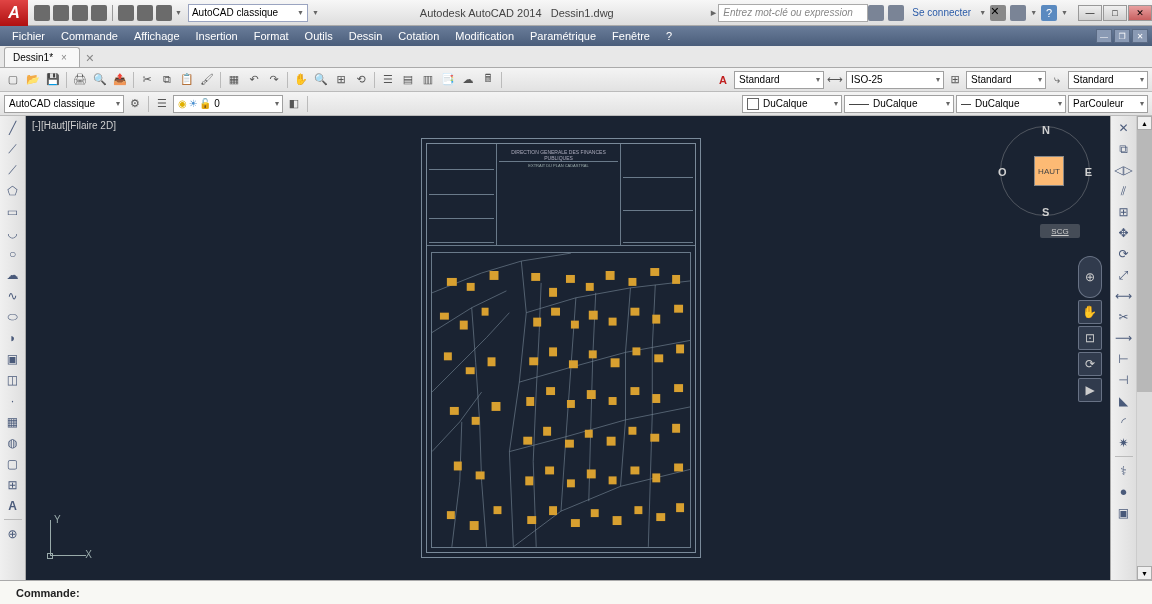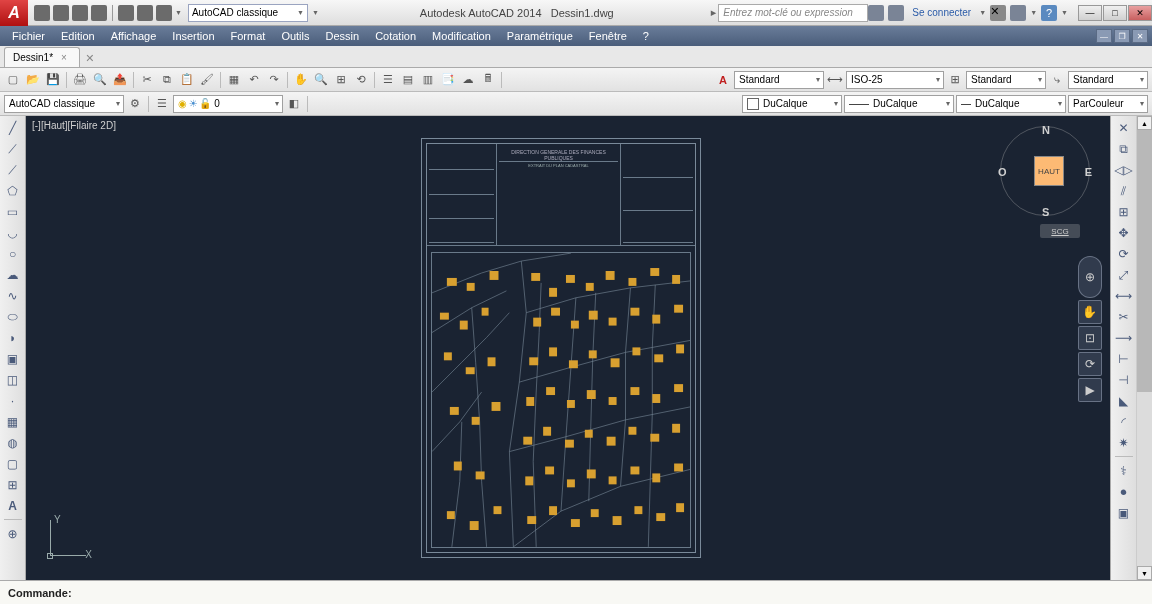--- a/index.html
+++ b/index.html
@@ -90,21 +90,21 @@
 
 .layout-tabs { height: 18px; background: #e8e8e8; border-top: 1px solid #aaa; display: flex; align-items: center; font-size: 10px; }
 .lt-nav { display: flex; padding: 0 2px; }
 .lt-nav div { width: 14px; height: 14px; border: 1px solid #aaa; background: #f4f4f4; display: flex; align-items: center; justify-content: center; font-size: 7px; cursor: pointer; margin-right: 1px; }
 .lt-tab { padding: 0 8px; height: 16px; border: 1px solid #aaa; background: #f8f8f8; display: flex; align-items: center; cursor: pointer; margin-right: 1px; }
 .lt-tab.active { background: #1a2332; color: #fff; border-color: #556; }
 .lt-scroll { flex: 1; height: 14px; margin: 0 4px; background: #dcdcdc; border: 1px solid #aaa; position: relative; }
 .lt-scroll-thumb { position: absolute; left: 0; top: 0; bottom: 0; width: 55%; background: #b8b8b8; }
 
 
-.cmdline { height: 24px; background: #f8f8f4; border-top: 1px solid #aaa; display: flex; align-items: center; padding: 0 8px; font-family: Consolas, monospace; font-size: 11px; color: #222; }
+.cmdline { height: 24px; background: #f8f8f4; border-top: 1px solid #aaa; display: flex; align-items: center; padding: 0 16px; font-family: Consolas, monospace; font-size: 11px; color: #222; }
 .cmd-prompt { font-weight: bold; margin-right: 4px; }
 
 .caret { font-size: 7px; color: #666; }
 </style>
 </head>
 <body>
 
 <div class="titlebar">
   <div class="app-logo">A</div>
   <div class="qat">
@@ -143,21 +143,21 @@
     <div class="win-controls">
       <div class="win-btn">―</div>
       <div class="win-btn">□</div>
       <div class="win-btn close">✕</div>
     </div>
   </div>
 </div>
 
 <div class="menubar">
   <span>Fichier</span>
-  <span>Edition</span>
+  <span>Commande</span>
   <span>Affichage</span>
   <span>Insertion</span>
   <span>Format</span>
   <span>Outils</span>
   <span>Dessin</span>
   <span>Cotation</span>
   <span>Modification</span>
   <span>Paramétrique</span>
   <span>Fenêtre</span>
   <span>?</span>

